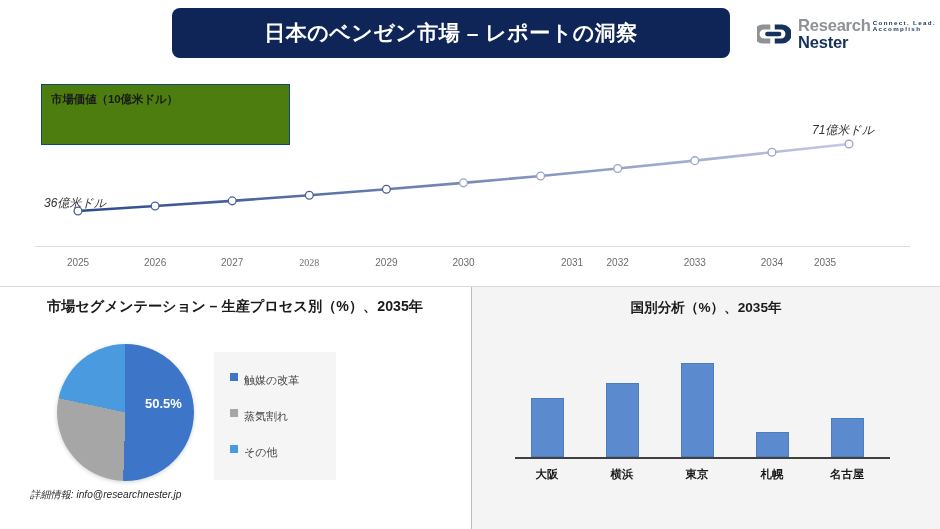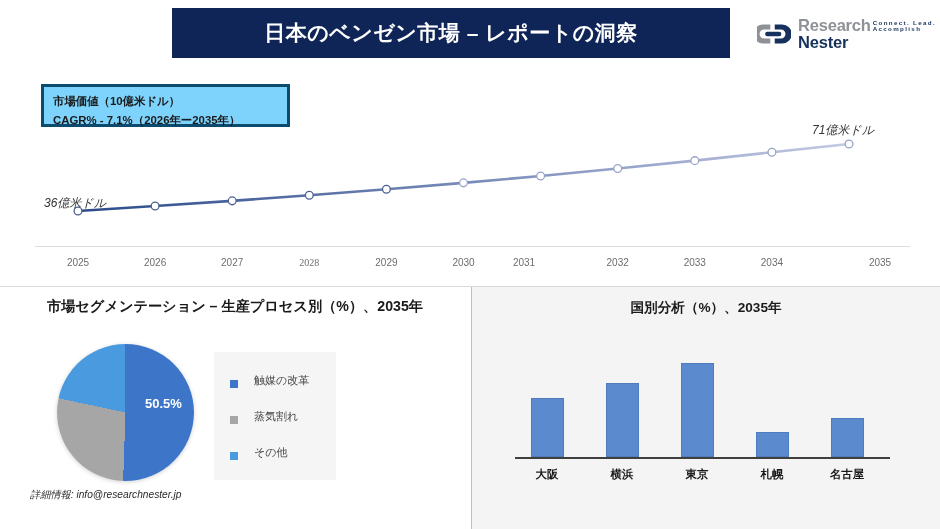--- a/index.html
+++ b/index.html
@@ -9,21 +9,21 @@
     font-family: "Liberation Sans", "DejaVu Sans", sans-serif;
     overflow: hidden;
   }
   #root { position: relative; width: 940px; height: 529px; background: #fff; }
 
   
   .header-band {
     position: absolute; left: 172px; top: 8px;
     width: 558px; height: 50px;
     background: #0f2557;
-    display: flex; align-items: center; justify-content: center;
+    display: flex; align-items: center; justify-content: center; border-radius: 8px;
   }
   .header-title {
     color: #ffffff; font-size: 21px; font-weight: 700;
     letter-spacing: 0.5px; white-space: nowrap;
   }
   .logo-wrap {
     position: absolute; left: 757px; top: 17px;
     display: flex; align-items: center; gap: 7px;
   }
   .logo-mark { width: 34px; height: 24px; flex: none; }
@@ -32,22 +32,22 @@
   .logo-res { color: #8e9297; }
   .logo-nes { color: #16325c; }
   .logo-line2 {
     font-size: 6.2px; font-weight: 700; color: #16325c;
     letter-spacing: 1.35px; margin-top: 3px;
   }
 
   
   .cagr-box {
     position: absolute; left: 41px; top: 84px;
-    width: 249px; height: 43px;
-    border: 3px solid #0c4a6e; background: #7dd3fc;
+    width: 249px; height: 61px;
+    border: 1px solid #0c4a6e; background: #4d7c0f;
     padding: 5px 9px 0 9px;
   }
   .cagr-line { font-size: 11.4px; font-weight: 700; color: #1a1a1a; line-height: 19px; white-space: nowrap; }
 
   
   .linechart { position: absolute; left: 0; top: 60px; width: 940px; height: 225px; }
   .axis-line { position: absolute; left: 35px; top: 186px; width: 875px; height: 1px; background: #dcdcdc; }
   .xtick {
     position: absolute; top: 197px; font-size: 10px; color: #6d6d6d;
     text-align: center; width: 60px; margin-left: -30px;
@@ -84,21 +84,21 @@
   .pie-pct {
     position: absolute; left: 145px; top: 396px;
     font-size: 13px; font-weight: 700; color: #ffffff;
   }
   .pie-legend {
     position: absolute; left: 214px; top: 352px;
     width: 122px; height: 128px; background: #f5f5f5;
     display: flex; flex-direction: column; justify-content: space-around;
     padding: 10px 0 10px 16px;
   }
-  .leg-row { display: flex; align-items: flex-end; gap: 16px; }
+  .leg-row { display: flex; align-items: flex-start; gap: 6px; }
   .leg-sw { width: 8px; height: 8px; flex: none; }
   .leg-tx { font-size: 11px; color: #444; }
 
   .source {
     position: absolute; left: 30px; top: 488px;
     font-size: 10.2px; font-style: italic; color: #2b2b2b; line-height: 14px;
   }
 
   
   .bar-area { position: absolute; left: 471px; top: 330px; width: 429px; height: 160px; }
@@ -127,21 +127,20 @@
     <div class="logo-text">
       <div class="logo-line1">
         <span class="logo-res">Research </span><span class="logo-nes">Nester</span>
       </div>
       <div class="logo-line2">Connect. Lead. Accomplish</div>
     </div>
   </div>
 
   <div class="cagr-box">
     <div class="cagr-line">市場価値（10億米ドル）</div>
-    <div class="cagr-line">CAGR% - 7.1%（2026年ー2035年）</div>
   </div>
 
   <div class="linechart">
     <div class="axis-line"></div>
     <svg id="line-svg" width="940" height="225" style="position:absolute;left:0;top:0;">
       <defs>
         <linearGradient id="lg" x1="0" y1="0" x2="1" y2="0">
           <stop offset="0%" stop-color="#2b4a8b"></stop>
           <stop offset="100%" stop-color="#c3c9e4"></stop>
         </linearGradient>
@@ -161,25 +160,25 @@
           <circle cx="849" cy="84" r="3.9" fill="#ffffff" stroke="#9aa3c8" stroke-width="1.3"></circle>
         </g>
     </svg>
     <div id="xticks">
         <div class="xtick" style="left: 78px;">2025</div>
         <div class="xtick" style="left: 155.1px;">2026</div>
         <div class="xtick" style="left: 232.2px;">2027</div>
         <div class="xtick" style="left: 309.3px; font-family: Liberation Serif, serif;">2028</div>
         <div class="xtick" style="left: 386.4px;">2029</div>
         <div class="xtick" style="left: 463.5px;">2030</div>
-        <div class="xtick" style="left: 524px;">2031</div>
+        <div class="xtick" style="left: 572px;">2031</div>
         <div class="xtick" style="left: 617.7px;">2032</div>
         <div class="xtick" style="left: 694.8px;">2033</div>
         <div class="xtick" style="left: 771.9px;">2034</div>
-        <div class="xtick" style="left: 880px;">2035</div>
+        <div class="xtick" style="left: 825px;">2035</div>
       </div>
     <div class="pt-label" id="start-lab" style="left:44px;top:135px;">36億米ドル</div>
     <div class="pt-label" id="end-lab" style="left:812px;top:62px;">71億米ドル</div>
   </div>
 
   <div class="divider-h"></div>
 
   <div class="panel-left">
     <div class="panel-title pie-title">市場セグメンテーション – 生産プロセス別（%）、2035年</div>
   </div>

